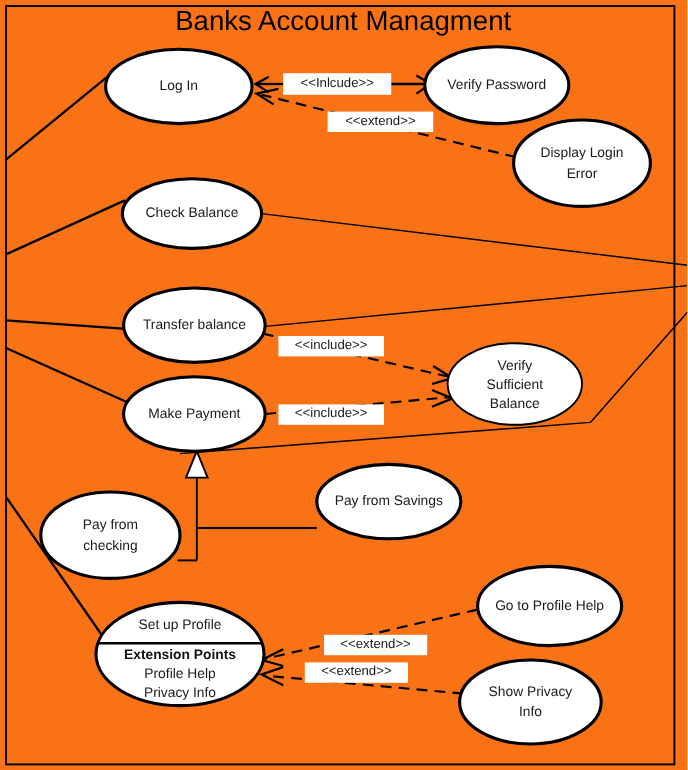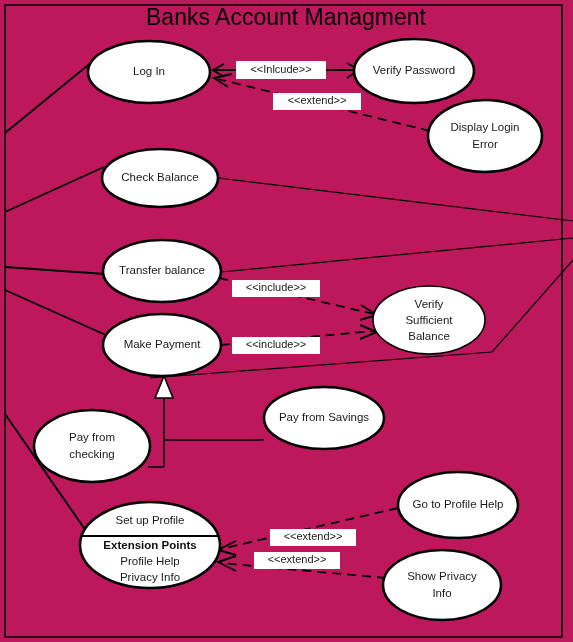--- a/index.html
+++ b/index.html
@@ -4,21 +4,21 @@
 <style>
   html, body {
     margin: 0;
     padding: 0;
     background: #ffffff;
   }
   #canvas {
     position: relative;
     width: 573px;
     height: 642px;
-    background: #be185d;
+    background: #f97316;
     overflow: hidden;
     font-family: "Liberation Sans", sans-serif;
   }
   #diagram-svg {
     position: absolute;
     left: 0;
     top: 0;
     width: 573px;
     height: 642px;
   }

